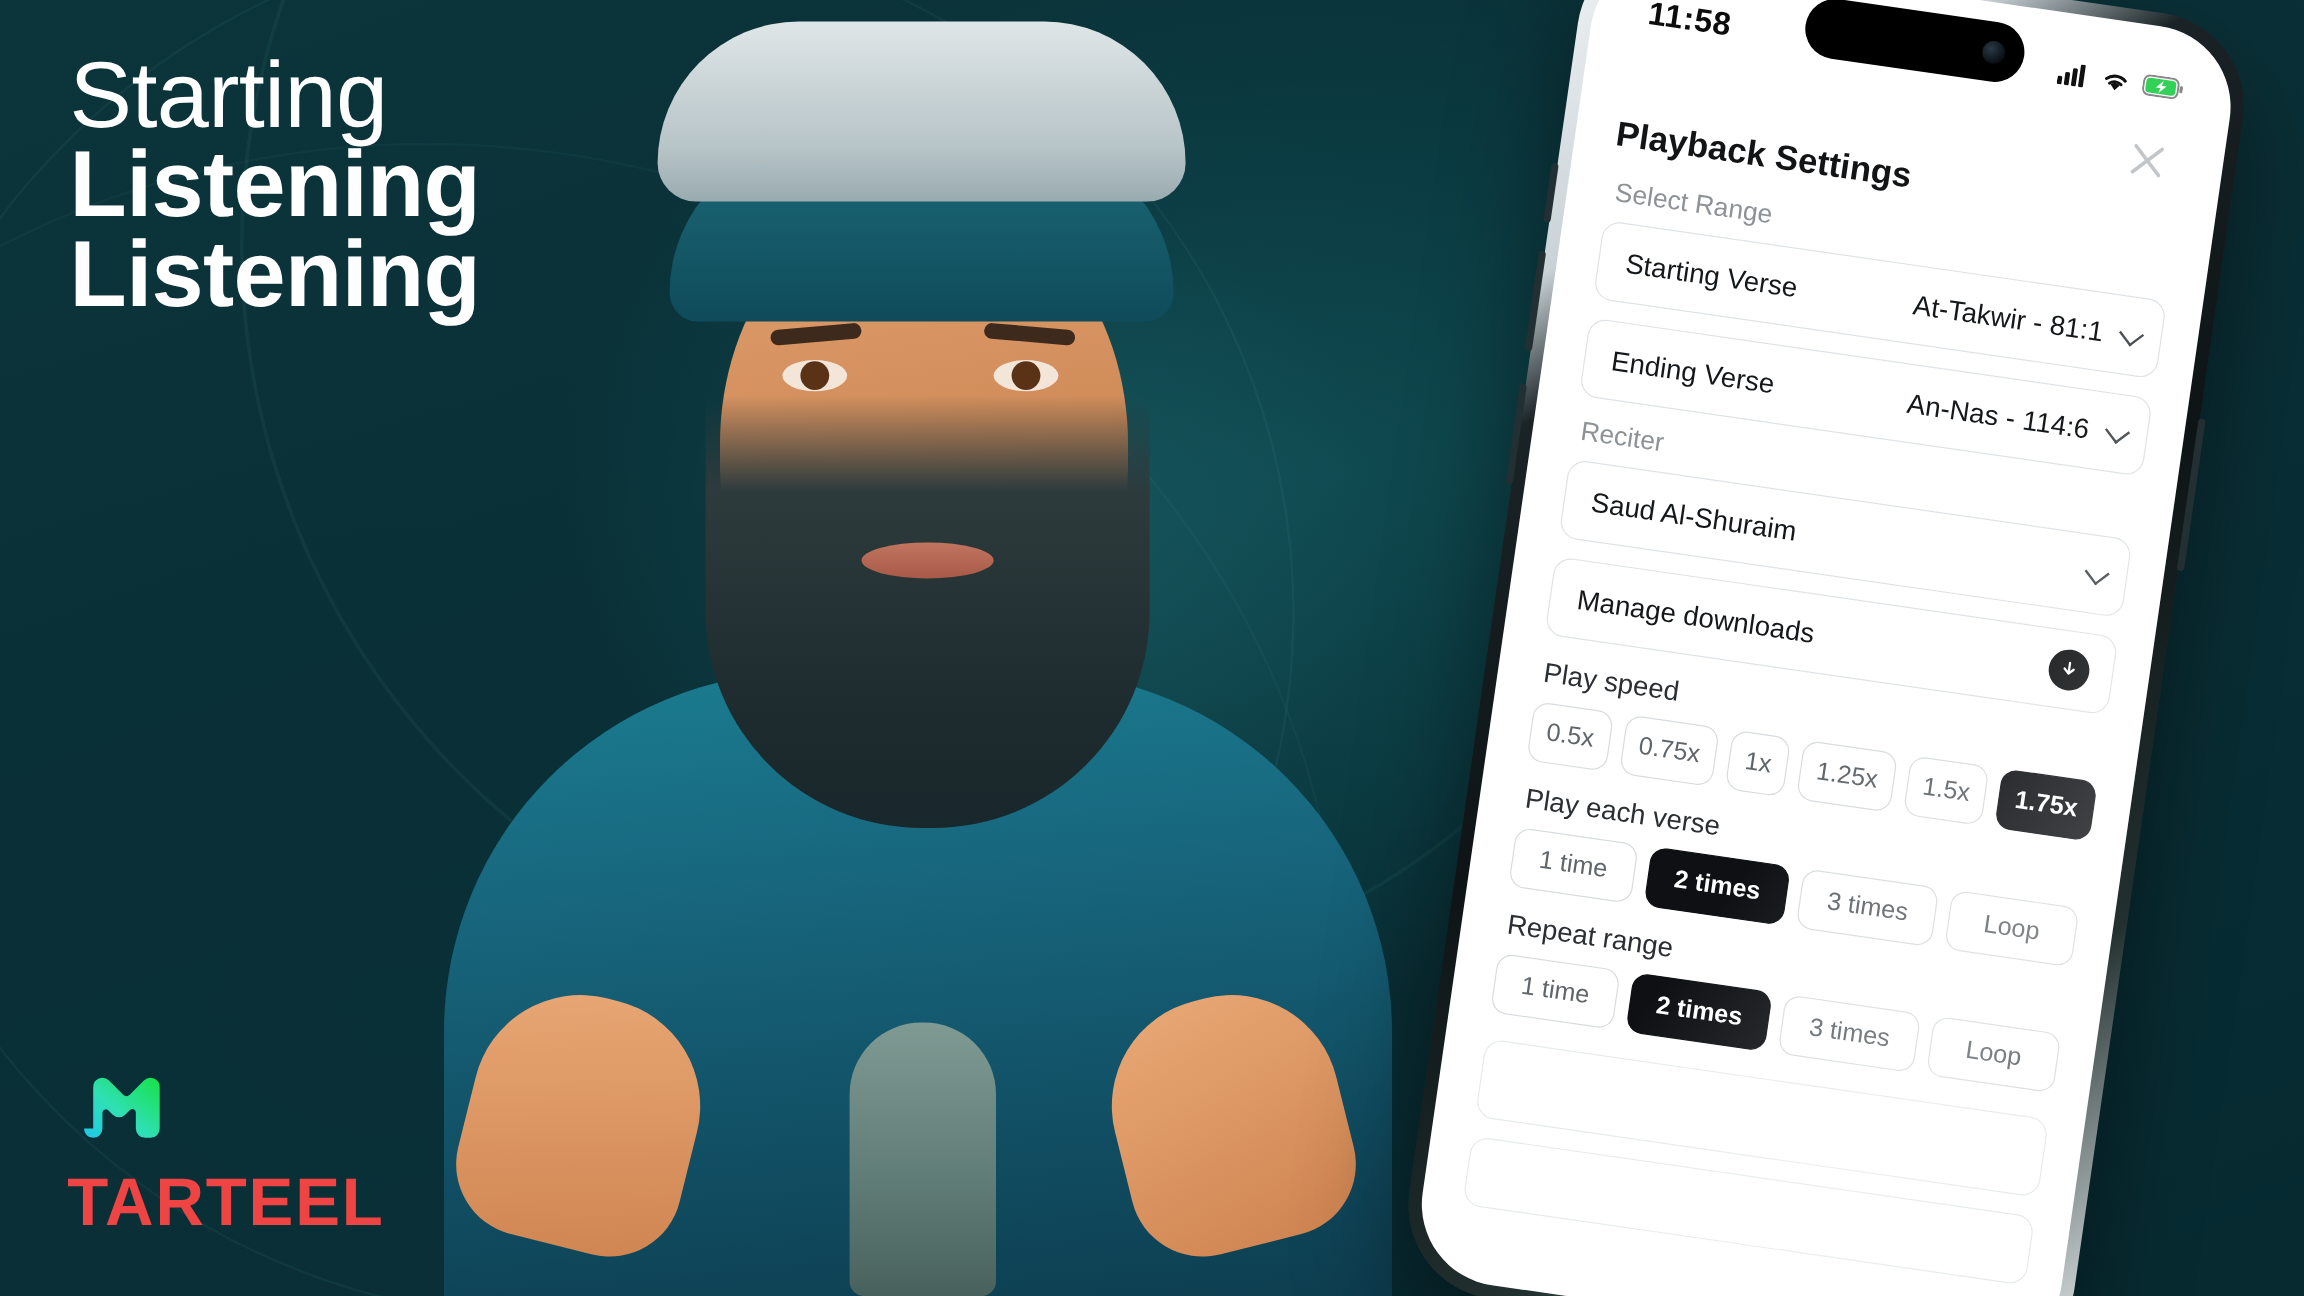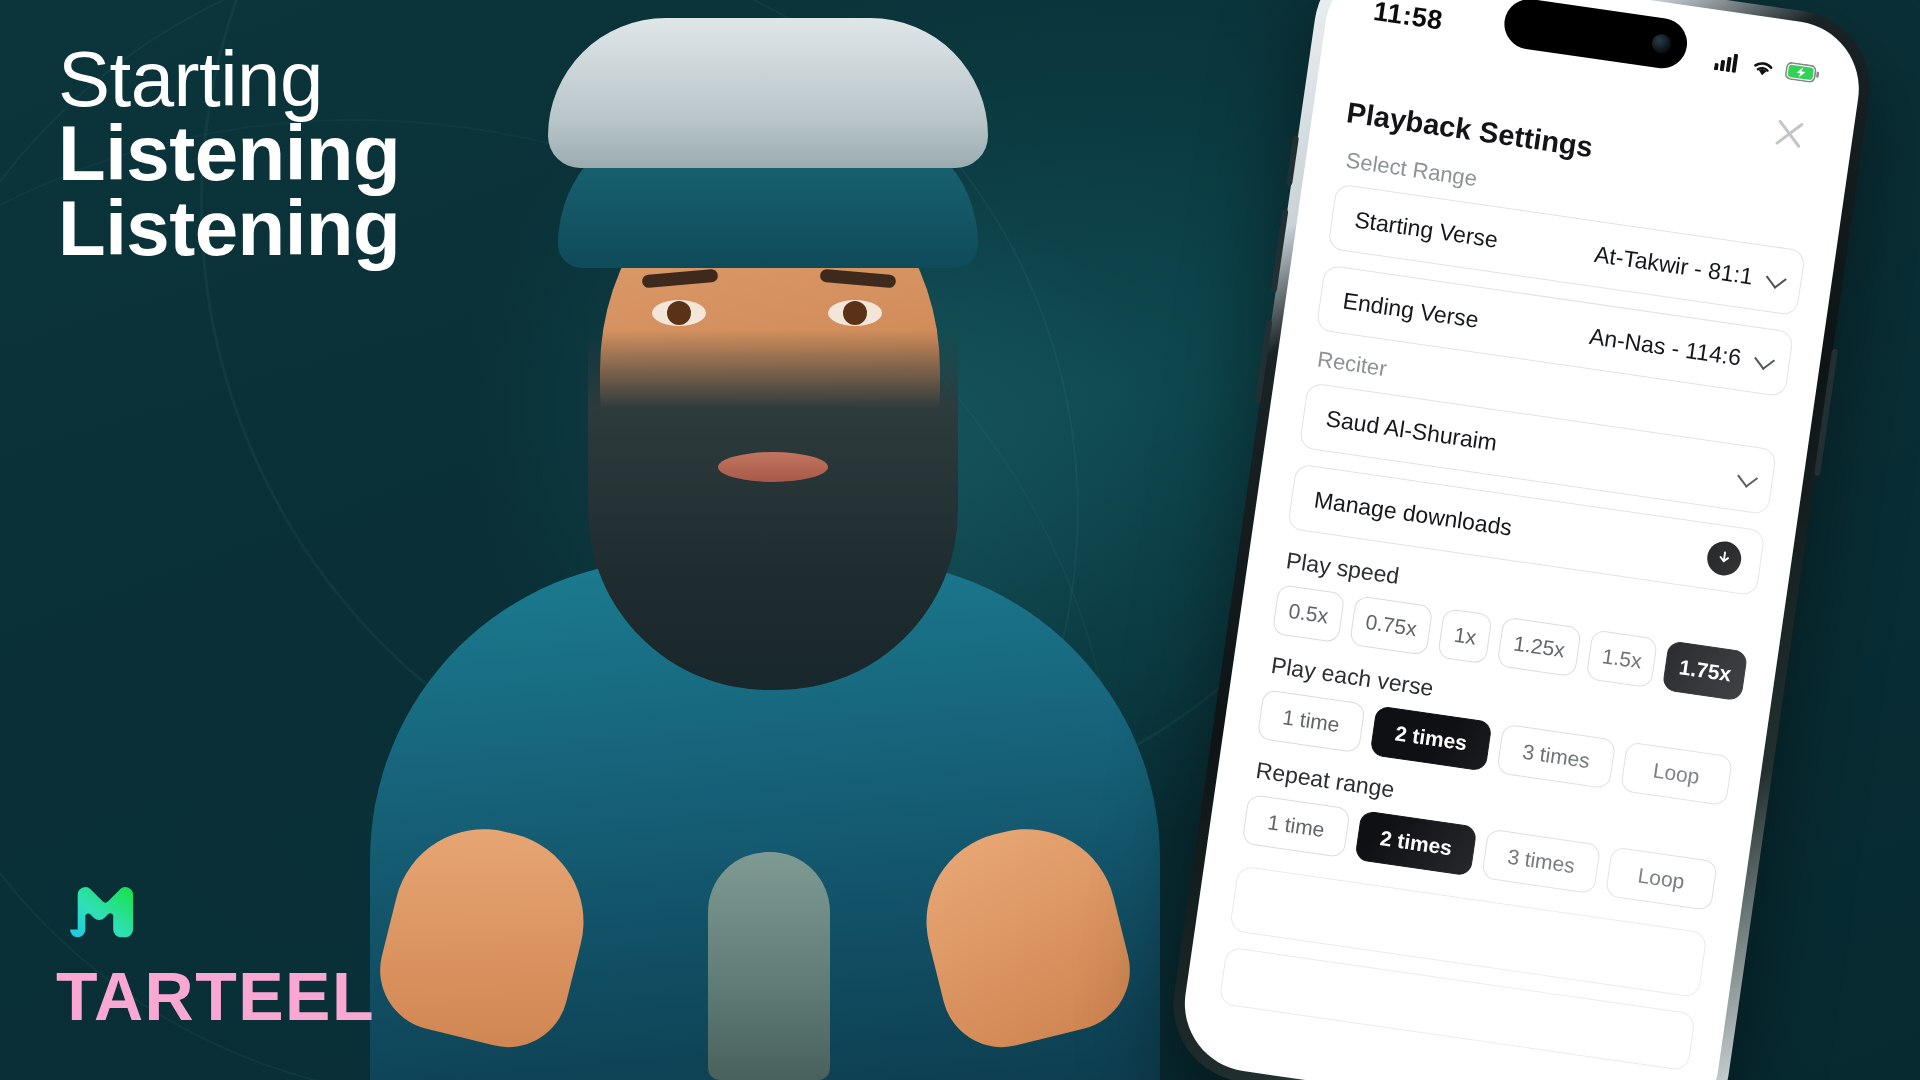--- a/index.html
+++ b/index.html
@@ -46,21 +46,21 @@
     position:absolute; left:58px; top:44px; width:620px; z-index:12;
   }
   .title-line { color:#ffffff; letter-spacing:-0.5px; }
   .title-line.light { font-weight:400; font-size:78px; line-height:0.92; }
   .title-line.bold  { font-weight:700; font-size:78px; line-height:0.96; }
 
   
   .logo-block { position:absolute; left:56px; bottom:50px; z-index:12; }
   .logo-mark { width:96px; height:70px; margin-bottom:16px; }
   .logo-word {
-    color:#f9a8d4; font-weight:700; font-size:68px;
+    color:#ef4444; font-weight:700; font-size:56px;
     letter-spacing:1.5px; line-height:1;
   }
   .logo-sub {
     display:flex; align-items:center; gap:14px; margin-top:8px;
   }
   .logo-sub-text {
     color:#ffffff; font-weight:400; font-size:45px; letter-spacing:5px; line-height:1;
   }
   .logo-dash { width:48px; height:5px; background:#ffffff; }
 

